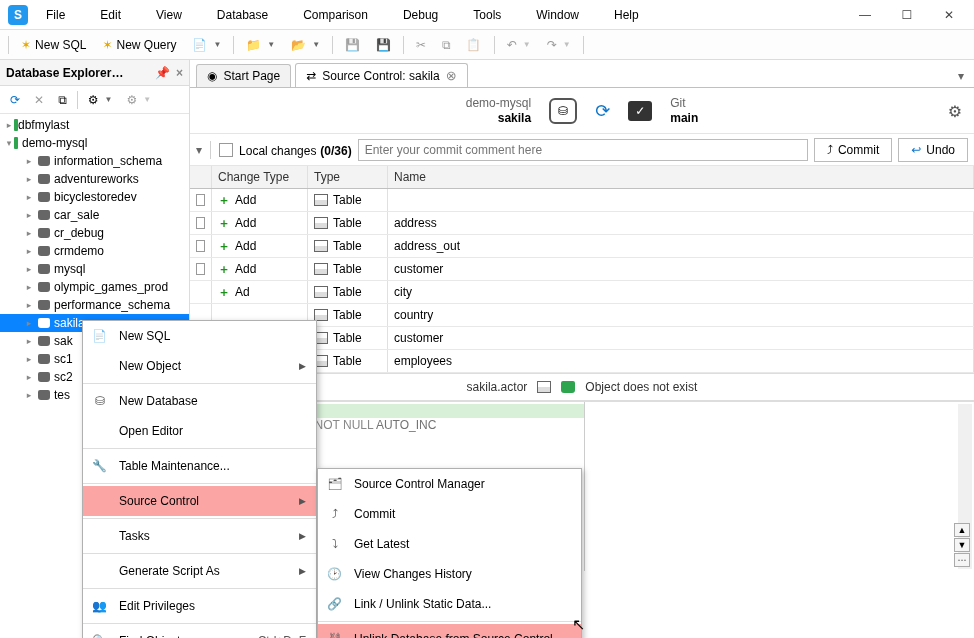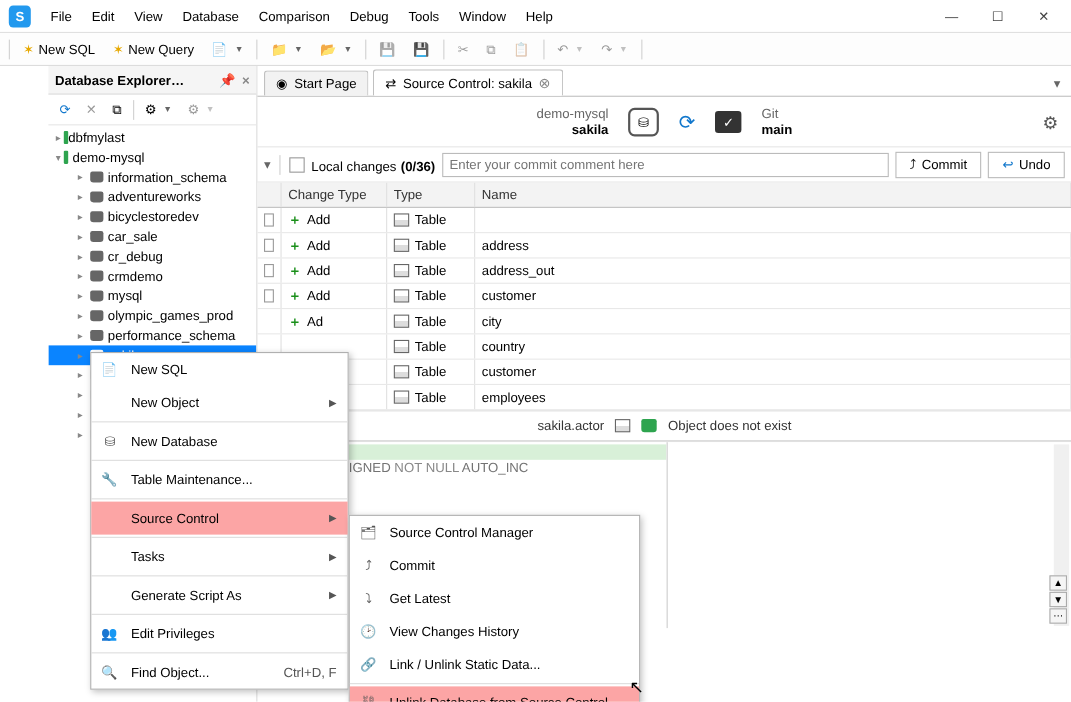--- a/index.html
+++ b/index.html
@@ -1,27 +1,27 @@
 <!DOCTYPE html>
 <html><head>
 <meta charset="utf-8">
 <style>
 * { margin: 0; padding: 0; box-sizing: border-box; font-family: "Segoe UI", Tahoma, sans-serif; font-size: 12px; }
 body { background: #fff; width: 974px; height: 638px; overflow: hidden; position: relative; }
 .titlebar { height: 30px; display: flex; align-items: center; padding: 0 8px; border-bottom: 1px solid #e0e0e0; }
 .app-icon { width: 20px; height: 20px; background: #2299ee; border-radius: 4px; display: flex; align-items: center; justify-content: center; color: #fff; font-weight: bold; }
-.menubar { display: flex; gap: 2px; margin-left: 10px; }
+.menubar { display: flex; gap: 19px; margin-left: 10px; }
 .menu-item { padding: 4px 8px; cursor: default; }
 .win-controls { margin-left: auto; display: flex; gap: 8px; }
 .win-btn { width: 34px; height: 22px; display: flex; align-items: center; justify-content: center; color: #444; }
 .toolbar { height: 30px; display: flex; align-items: center; padding: 0 6px; gap: 4px; border-bottom: 1px solid #dcdcdc; background: #fdfdfd; }
 .tb-btn { display: flex; align-items: center; gap: 4px; padding: 3px 6px; cursor: default; white-space: nowrap; }
 .tb-sep { width: 1px; height: 18px; background: #d0d0d0; margin: 0 2px; }
 .drop-arrow { font-size: 8px; color: #666; margin-left: 2px; }
-.work { display: flex; height: calc(100% - 60px); padding-left: 44px; }
+.work { display: flex; height: calc(100% - 60px); }
 .explorer { width: 190px; border-right: 1px solid #dcdcdc; display: flex; flex-direction: column; }
 .panel-header { height: 26px; background: #f5f5f5; border-bottom: 1px solid #dcdcdc; display: flex; align-items: center; padding: 0 6px; font-weight: bold; }
 .pin-icon { margin-left: auto; color: #888; }
 .panel-tb { height: 28px; border-bottom: 1px solid #e5e5e5; display: flex; align-items: center; padding: 0 4px; gap: 2px; }
 .tree { flex: 1; overflow: auto; padding: 2px 0; }
 .tree-row { display: flex; align-items: center; height: 18px; padding-left: 4px; white-space: nowrap; cursor: default; }
 .tree-row.l1 { padding-left: 4px; }
 .tree-row.l2 { padding-left: 24px; }
 .tree-row.sel { background: #0a84ff; color: #fff; }
 .tree-row.sel .db-icon { background: #fff; }
@@ -417,20 +417,24 @@
   <div class="ctx-row">
       <span class="icon-slot"></span>
       <span>New Object</span>
       <span class="arrow">▶</span>
     </div>
   <div class="ctx-sep"></div>
   <div class="ctx-row">
       <span class="icon-slot">⛁</span>
       <span>New Database</span>
     </div>
+  <div class="ctx-row">
+      <span class="icon-slot"></span>
+      <span>Open Editor</span>
+    </div>
   <div class="ctx-sep"></div>
   <div class="ctx-row">
       <span class="icon-slot">🔧</span>
       <span>Table Maintenance...</span>
     </div>
   <div class="ctx-sep"></div>
   <div class="ctx-row hl">
       <span class="icon-slot"></span>
       <span>Source Control</span>
       <span class="arrow">▶</span>

